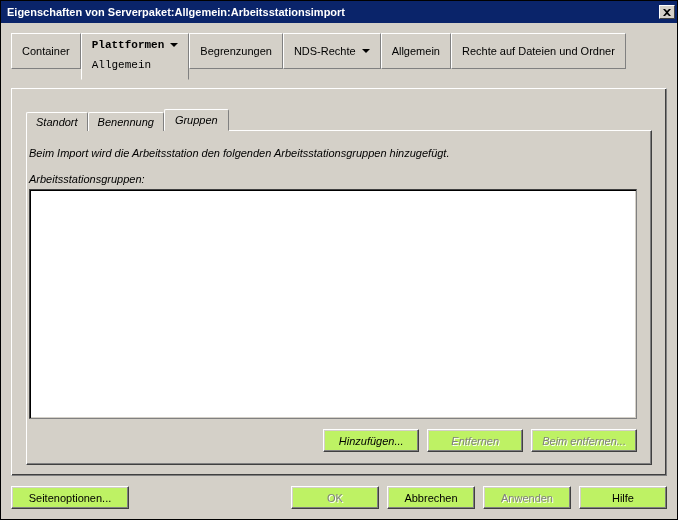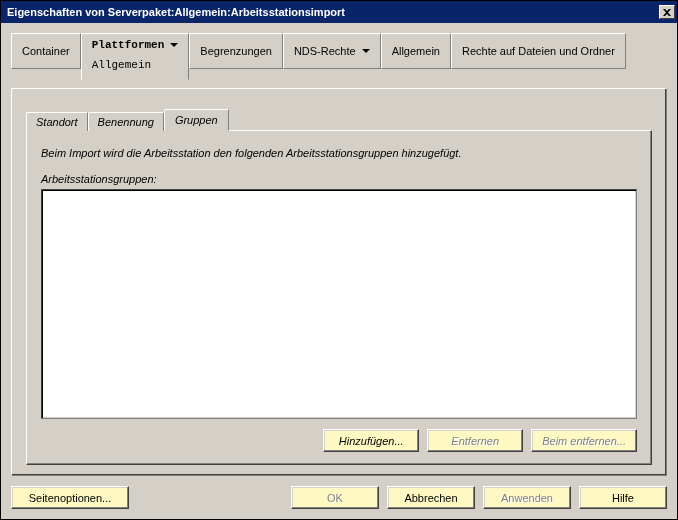--- a/index.html
+++ b/index.html
@@ -138,21 +138,21 @@
     z-index:3;
     border-bottom:1px solid #d4d0c8;
     margin-bottom:-1px;
   }
   .inner-tab-content {
     border:1px solid #fff;
     border-right-color:#404040;
     border-bottom-color:#404040;
     box-shadow: inset -1px -1px 0 #808080, inset 1px 1px 0 #d4d0c8;
     background:#d4d0c8;
-    padding:16px 14px 12px 14px;
+    padding:16px 14px 12px 2px;
     flex:1;
     display:flex; flex-direction:column;
   }
 
   .info-text { margin-bottom:14px; }
 
   .label-text { margin-bottom:4px; }
 
   .listbox {
     flex:1;
@@ -168,21 +168,21 @@
     display:flex;
     justify-content:flex-end;
     gap:8px;
     margin-top:10px;
   }
 
   
   .btn {
     min-width:96px;
     height:23px;
-    background:#fef9c3;
+    background:#bef264;
     border:1px solid #404040;
     border-top-color:#fff;
     border-left-color:#fff;
     box-shadow: inset -1px -1px 0 #808080, inset 1px 1px 0 #d4d0c8;
     padding:0 10px;
     text-align:center;
     cursor:default;
     font-size:11px;
     display:flex; align-items:center; justify-content:center;
   }

